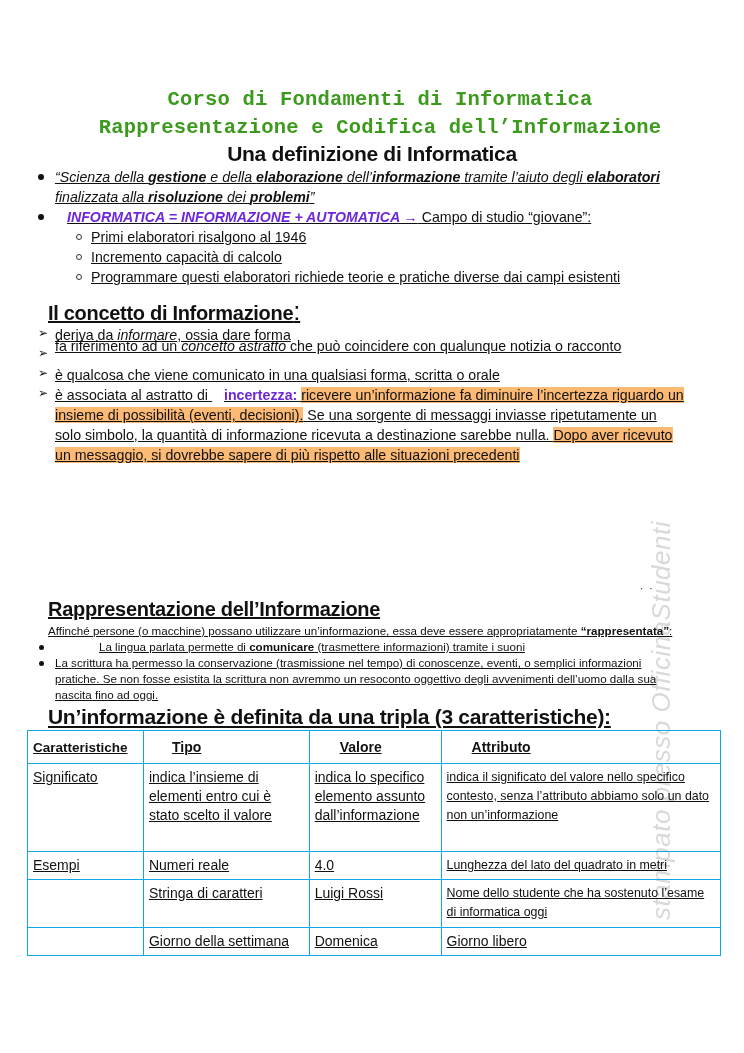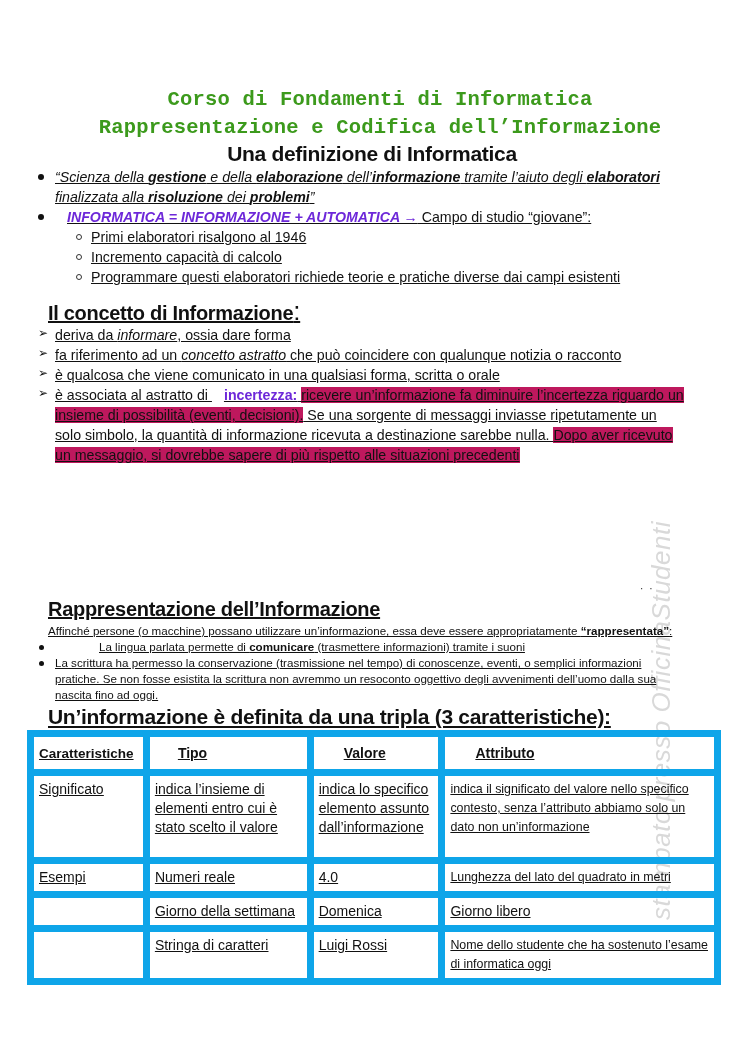--- a/index.html
+++ b/index.html
@@ -10,29 +10,29 @@
     #t1 { top: 88px; }
     #t2 { top: 116px; }
     .def-title { left: 0; width: 744px; text-align: center; top: 142px; font-size: 21px; font-weight: bold; color: #111; font-family: "Liberation Sans", sans-serif; letter-spacing: -0.3px; }
 
     .txt { font-size: 14.2px; line-height: 20px; white-space: nowrap; }
     .narrow { font-family: "Liberation Sans Narrow", "Liberation Sans", sans-serif; text-decoration: underline; }
     .bullet-dot { position: absolute; width: 6px; height: 6px; border-radius: 50%; background: #111; }
     .circle-dot { position: absolute; width: 6px; height: 6px; border-radius: 50%; border: 1px solid #333; box-sizing: border-box; }
     .arrow { position: absolute; font-size: 12px; color: #111; }
     .red { color: #6d28d9; margin-left: 12px; }
-    .hl { background: #be185d; margin-top: 14px; }
+    .hl { background: #fdba74; margin-top: 14px; }
     i { font-style: italic; }
     b { font-weight: bold; }
 
     .h2 { font-size: 20px; font-weight: bold; letter-spacing: -0.3px; }
     .small { font-size: 11.6px; line-height: 16px; white-space: nowrap; }
 
     table.triple { position: absolute; left: 27px; top: 730px; width: 694px; border-collapse: collapse; font-size: 14px; }
-    table.triple td, table.triple th { border: 7px solid #0ea5e9; vertical-align: top; text-align: left; padding: 4px 5px; line-height: 19px; }
+    table.triple td, table.triple th { border: 1px solid #0ea5e9; vertical-align: top; text-align: left; padding: 4px 5px; line-height: 19px; }
     table.triple th { font-weight: bold; height: 24px; vertical-align: middle; }
     table.triple .u { text-decoration: underline; }
     table.triple .sm { font-size: 12.4px; line-height: 19px; }
 
     .watermark { position: absolute; left: 646px; top: 920px; transform-origin: 0 0; transform: rotate(-90deg); font-size: 26px; font-style: italic; color: #d9d9d9; white-space: nowrap; letter-spacing: 0.5px; }
     .tiny-dots { position: absolute; left: 640px; top: 583px; font-size: 10px; color: #222; letter-spacing: 6px; }
   </style>
 </head>
 <body>
 
@@ -65,21 +65,21 @@
 
 <div class="abs h2 narrow" style="left:48px; top:296px;">
   <span>Il concetto di Informazione</span><span style="font-size:26px; font-weight:normal;">:</span>
 </div>
 
 <span class="arrow" style="left:38px; top:326px;">➢</span>
 <div class="abs txt narrow" style="left:55px; top:325px;">
   <span>deriva da </span><i>informare</i><span>, ossia dare forma</span>
 </div>
 <span class="arrow" style="left:38px; top:346px;">➢</span>
-<div class="abs txt narrow" style="left:55px; top:345px;">
+<div class="abs txt narrow" style="left:55px; top:336px;">
   <span>fa riferimento ad un </span><i>concetto astratto</i><span> che può coincidere con qualunque notizia o racconto</span>
 </div>
 <span class="arrow" style="left:38px; top:366px;">➢</span>
 <div class="abs txt narrow" style="left:55px; top:365px;">è qualcosa che viene comunicato in una qualsiasi forma, scritta o orale</div>
 
 <span class="arrow" style="left:38px; top:386px;">➢</span>
 <div class="abs txt narrow" style="left:55px; top:385px;">
   <span>è associata al astratto di </span><b class="red">incertezza:</b> <span class="hl">ricevere un’informazione fa diminuire l’incertezza riguardo un</span>
 </div>
 <div class="abs txt narrow" style="left:55px; top:405px;">
@@ -126,26 +126,26 @@
     <td>indica l’insieme di elementi entro cui è stato scelto il valore</td>
     <td>indica lo specifico elemento assunto dall’informazione</td>
     <td class="sm">indica il significato del valore nello specifico contesto, senza l’attributo abbiamo solo un dato non un’informazione</td>
   </tr>
   <tr>
     <td class="u">Esempi</td>
     <td>Numeri reale</td>
     <td>4.0</td>
     <td class="sm">Lunghezza del lato del quadrato in metri</td>
   </tr>
+  <tr style="height:48px;">
+    <td></td>
+    <td>Stringa di caratteri</td>
+    <td>Luigi Rossi</td>
+    <td class="sm">Nome dello studente che ha sostenuto l’esame di informatica oggi</td>
+  </tr>
   <tr>
     <td></td>
     <td>Giorno della settimana</td>
     <td>Domenica</td>
     <td>Giorno libero</td>
   </tr>
-  <tr style="height:48px;">
-    <td></td>
-    <td>Stringa di caratteri</td>
-    <td>Luigi Rossi</td>
-    <td class="sm">Nome dello studente che ha sostenuto l’esame di informatica oggi</td>
-  </tr>
 </tbody>
   </table>
 
 </body></html>

